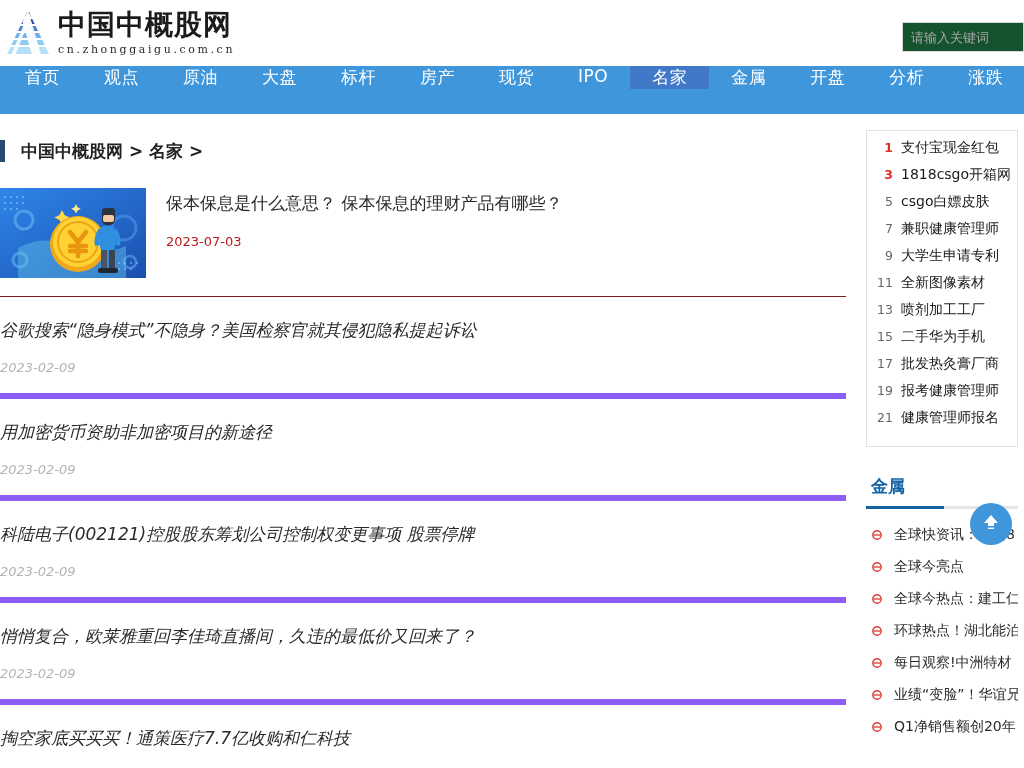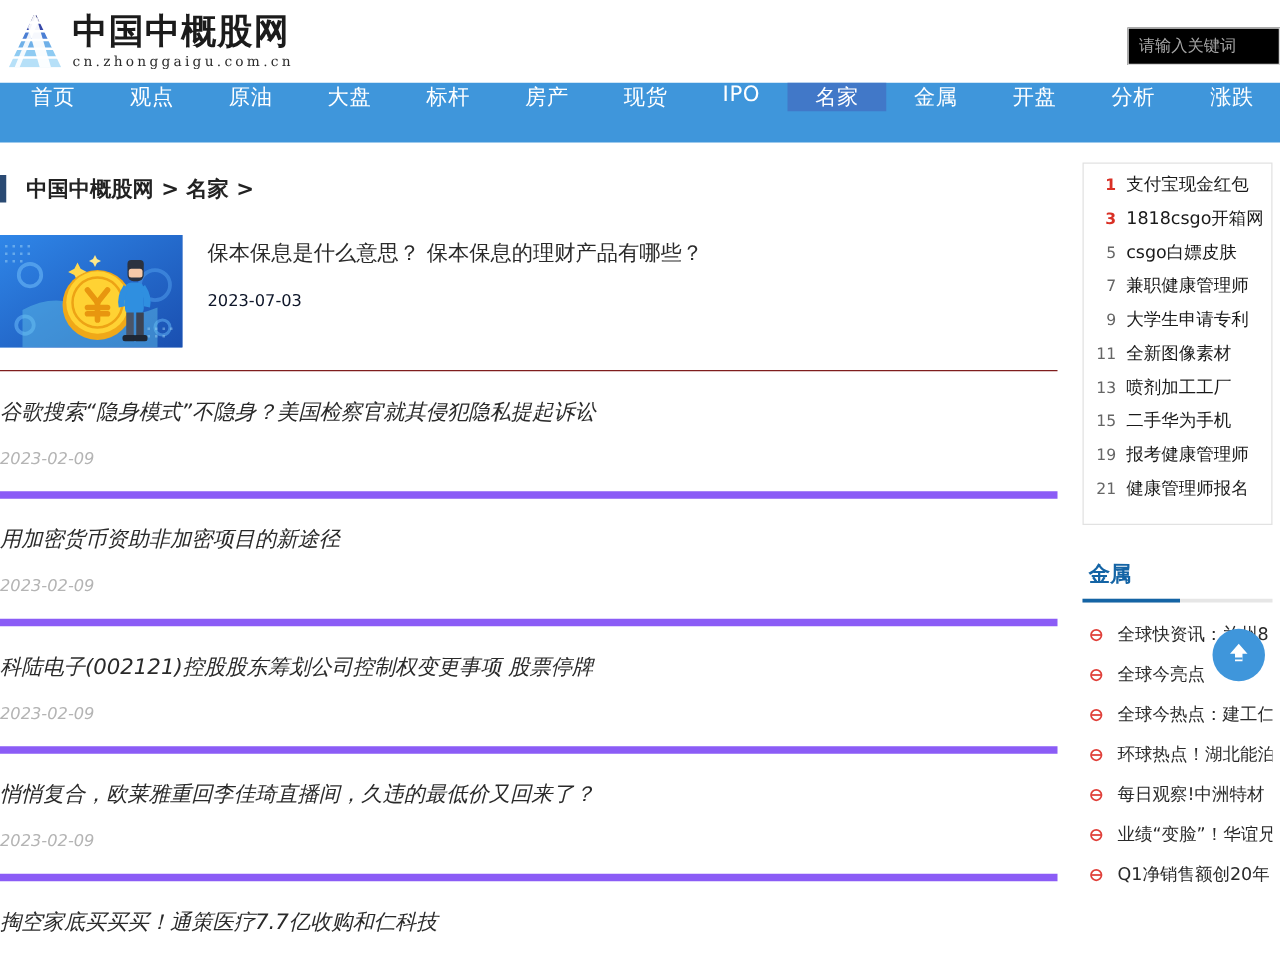--- a/index.html
+++ b/index.html
@@ -47,21 +47,21 @@
     letter-spacing: 2.6px;
     color: #2b2b2b;
     margin-top: 3px;
     font-family: "DejaVu Serif", "Liberation Serif", serif;
   }
   .search-box {
     position: absolute;
     right: 0px; top: 22px;
     width: 122px; height: 30px;
     border: 1px solid #d8d8d8;
-    background: #000000;
+    background: #14532d;
     display: flex; align-items: center;
   }
   .search-input {
     border: none; outline: none;
     width: 100%; height: 100%;
     padding: 0 8px;
     font-size: 13px;
     color: #9a9a9a;
     background: transparent;
     font-family: "DejaVu Sans", "Liberation Sans", sans-serif;
@@ -140,21 +140,21 @@
   .feat-body { padding-left: 20px; padding-top: 4px; }
   .feat-title {
     font-size: 17px;
     color: #2a2a2a;
     line-height: 1.4;
     font-family: "DejaVu Sans", "Liberation Sans", sans-serif;
   }
   .feat-date {
     margin-top: 18px;
     font-size: 13px;
-    color: #0f172a;
+    color: #b91c1c;
     font-family: "DejaVu Sans", "Liberation Sans", sans-serif;
   }
 
   
   .art {
     padding: 22px 0 18px 0;
     border-bottom: 6px solid #8b5cf6;
     margin-right: 20px;
     font-style: italic;
   }
@@ -442,20 +442,24 @@
       </div>
       <div class="rank-row">
         <span class="rank-num cold">13</span>
         <span class="rank-label">喷剂加工工厂</span>
       </div>
       <div class="rank-row">
         <span class="rank-num cold">15</span>
         <span class="rank-label">二手华为手机</span>
       </div>
       <div class="rank-row">
+        <span class="rank-num cold">17</span>
+        <span class="rank-label">批发热灸膏厂商</span>
+      </div>
+      <div class="rank-row">
         <span class="rank-num cold">19</span>
         <span class="rank-label">报考健康管理师</span>
       </div>
       <div class="rank-row">
         <span class="rank-num cold">21</span>
         <span class="rank-label">健康管理师报名</span>
       </div>
     </div>
 
     <div class="metal-sec">

